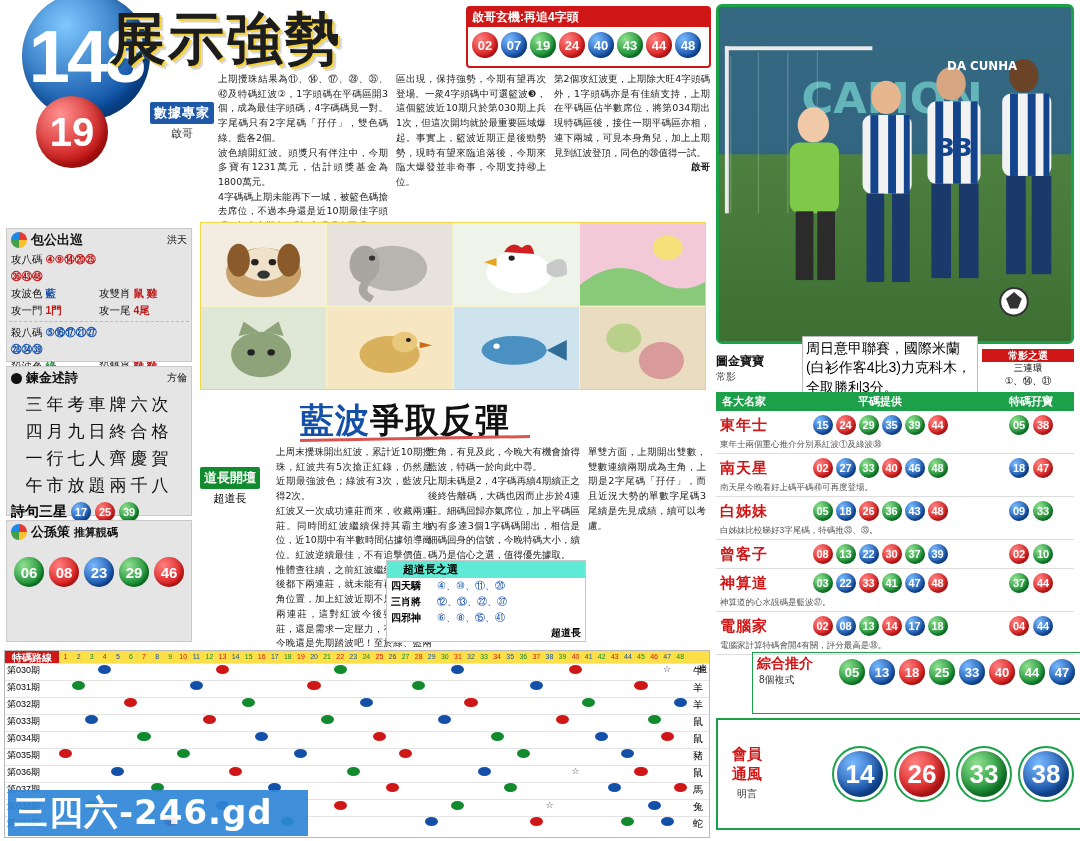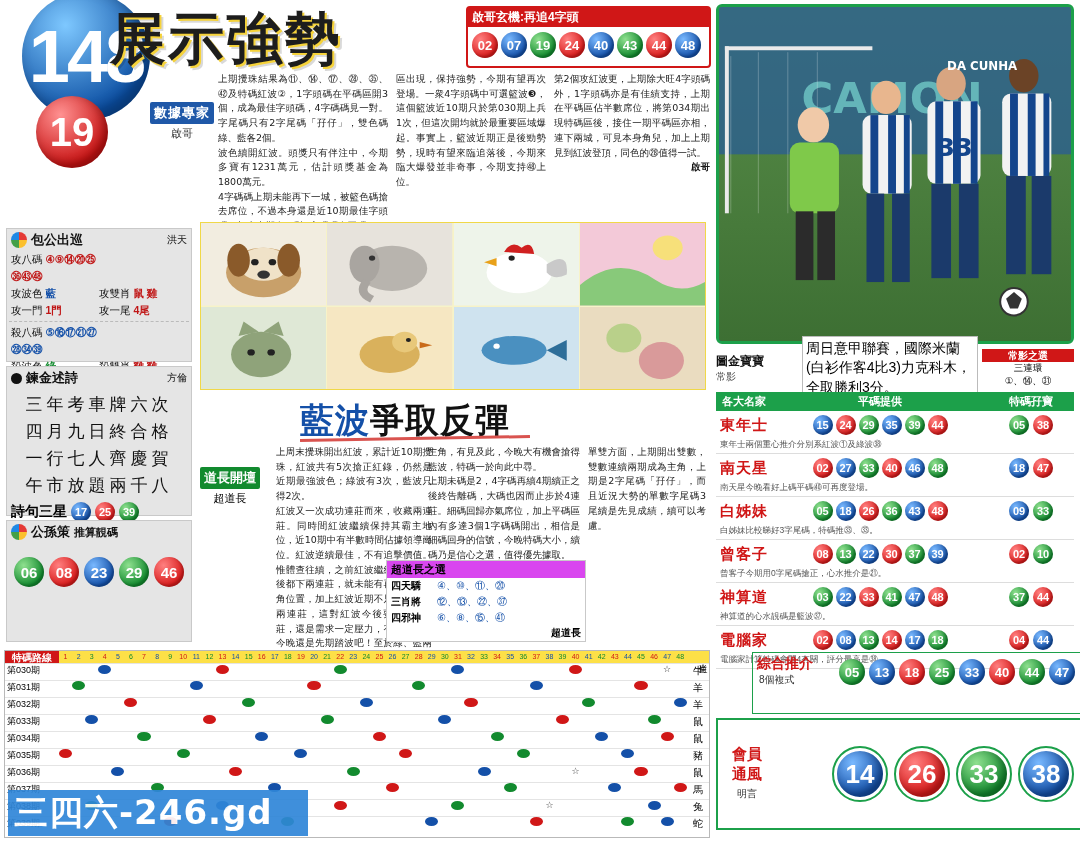--- a/index.html
+++ b/index.html
@@ -134,21 +134,21 @@
   .bw-badge .nm { font-size:11px; margin-top:2px; }
   .bwcol { position:absolute; top:0; font-size:9.5px; line-height:1.55; text-align:justify;
     color:#1a1a1a; font-family:"DejaVu Sans", sans-serif; }
   .bwc1{left:76px;width:156px;}
   .bwc2{left:228px;width:152px;}
   .bwc3{left:388px;width:118px;}
   .bw-pick {
     position:absolute; left:386px; top:560px; width:200px; height:82px;
     border:1px solid #c9c9c9; background:#fff;
   }
-  .bw-pick .hd { background:#d946ef; font-size:11px; font-weight:bold; padding:1px 4px; }
+  .bw-pick .hd { background:#5eead4; font-size:11px; font-weight:bold; padding:1px 16px; }
   .bw-pick .row { display:flex; align-items:center; gap:4px; font-size:10px; padding:1px 4px; }
   .bw-pick .row .nm { width:42px; font-weight:bold; }
   .bw-pick .row .nums { color:#1450a8; }
   .bw-pick .sign { text-align:right; font-size:10px; font-weight:bold; padding-right:4px;}
 
   
   .photo {
     position:absolute; left:716px; top:4px; width:358px; height:340px;
     border:3px solid #1ca04a; border-radius:6px; overflow:hidden; background:#2d4f86;
   }
@@ -615,21 +615,20 @@
           <span class="ball blue">22</span>
           <span class="ball red">30</span>
           <span class="ball green">37</span>
           <span class="ball blue">39</span>
         </div>
         <div class="sp">
           <span class="ball red">02</span>
           <span class="ball green">10</span>
         </div>
       </div>
-      <div class="note">曾客子今期用0字尾碼搶正，心水推介是㉑。</div>
     </div>
 
     <div class="rtrow">
       <div class="main">
         <div class="nmbox">神算道</div>
         <div class="balls">
           <span class="ball green">03</span>
           <span class="ball blue">22</span>
           <span class="ball red">33</span>
           <span class="ball green">41</span>

